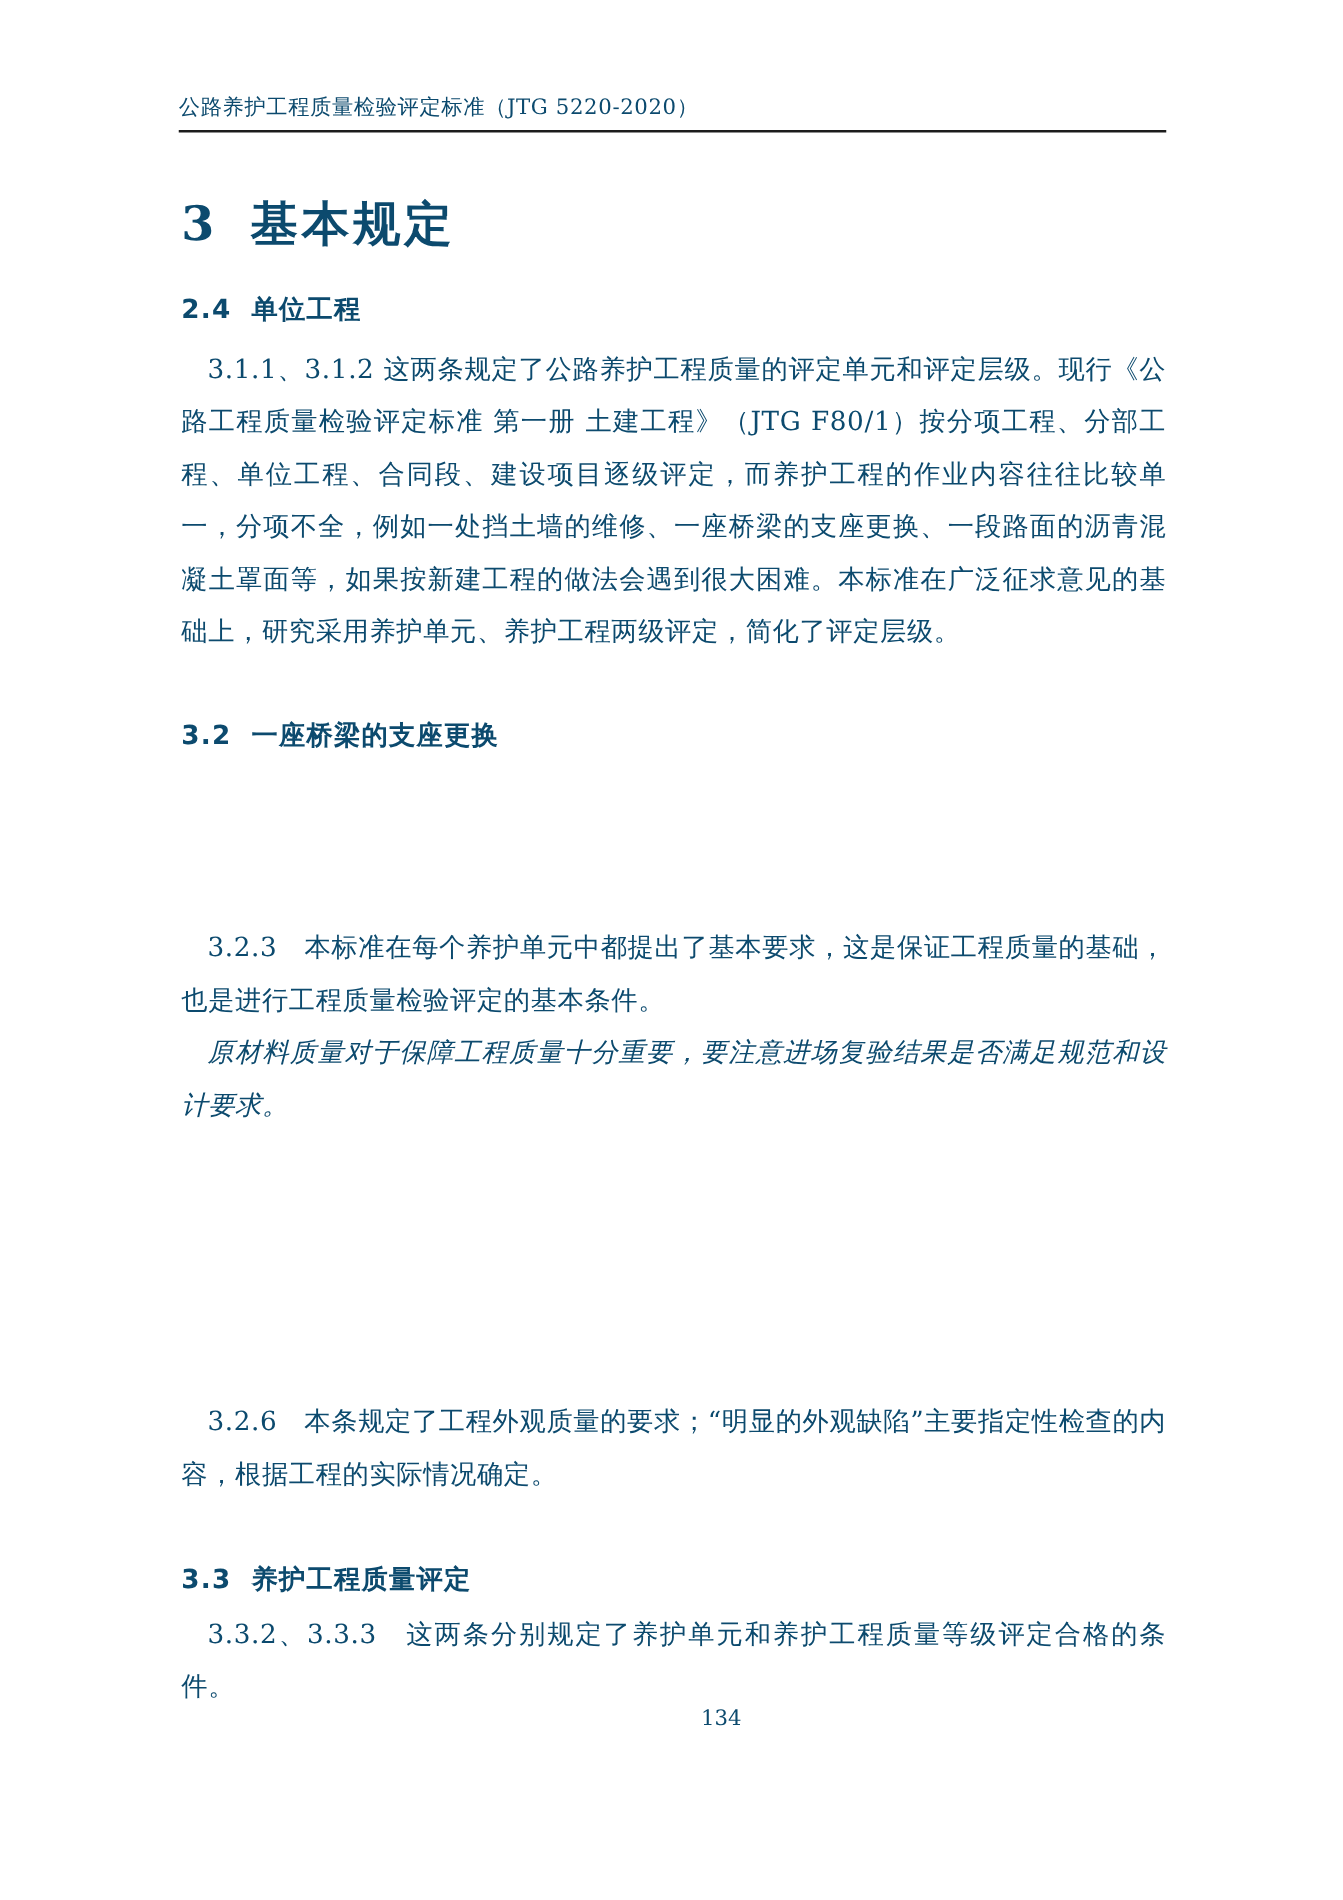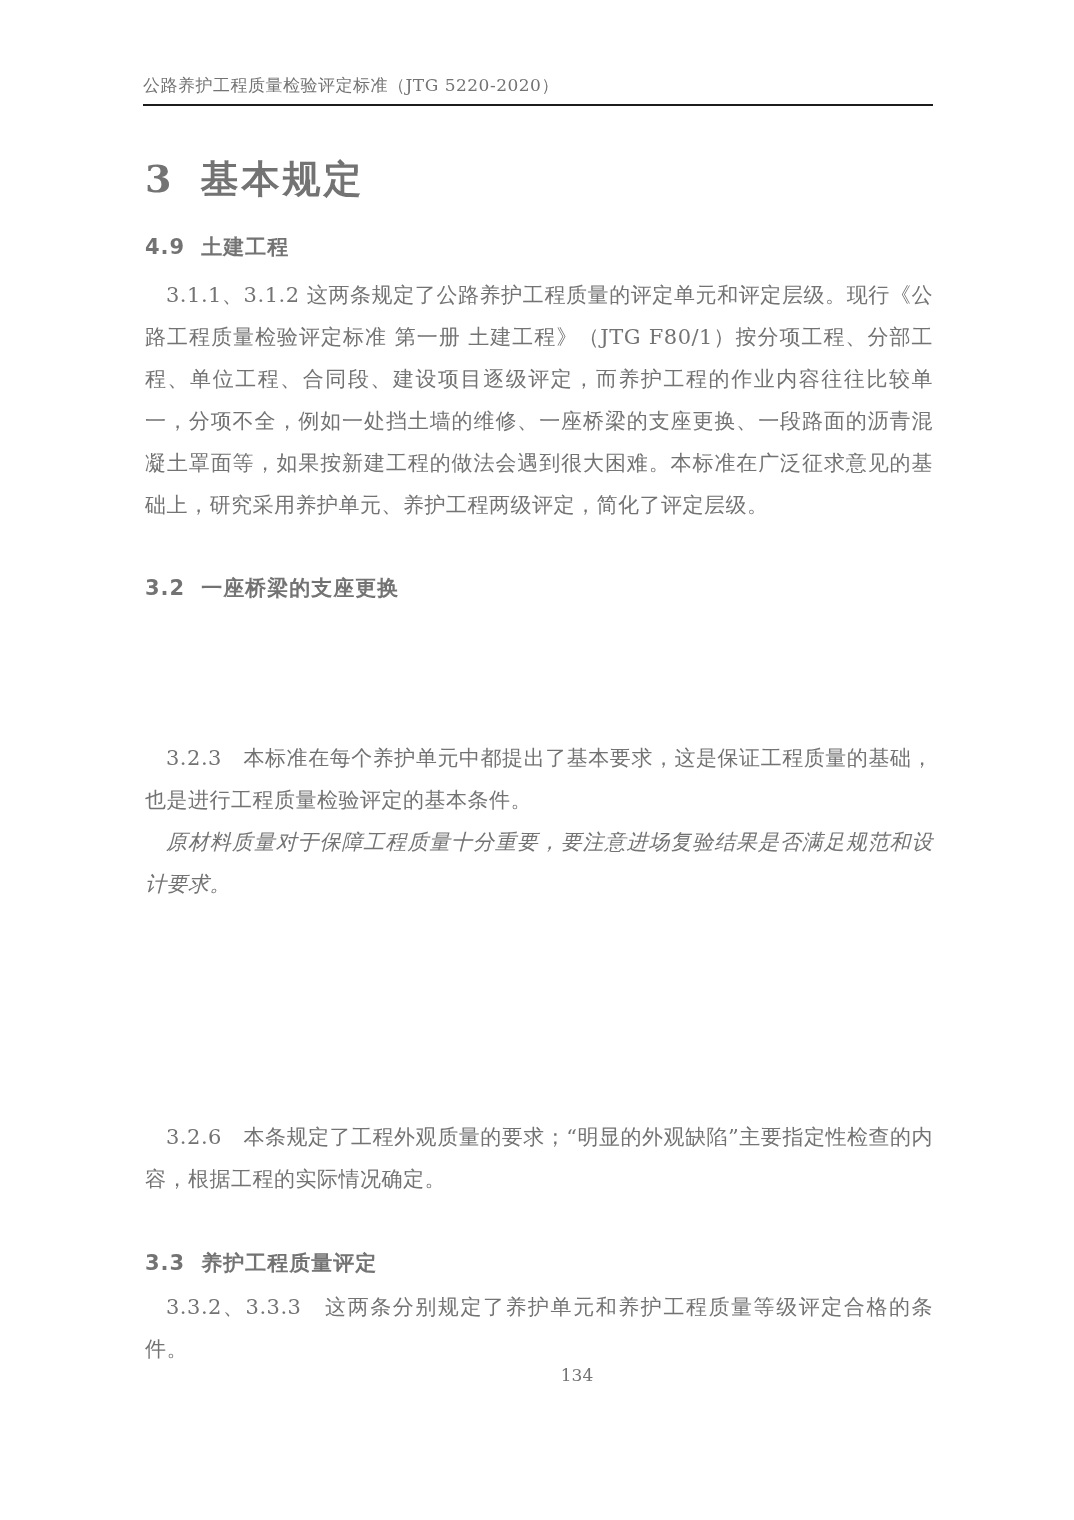--- a/index.html
+++ b/index.html
@@ -5,21 +5,21 @@
   html, body {
     margin: 0;
     padding: 0;
     background: #ffffff;
   }
   .page {
     position: relative;
     width: 1074px;
     height: 1520px;
     background: #ffffff;
-    color: #737373;
+    color: #0c4a6e;
     overflow: hidden;
     font-family: "DejaVu Serif", "Liberation Serif", serif;
   }
   .running-header {
     position: absolute;
     left: 143px;
     top: 74px;
     width: 790px;
     padding-bottom: 7px;
     border-bottom: 2px solid #1c1c1c;
@@ -87,21 +87,21 @@
 
 <div class="page">
 
   <div class="running-header">公路养护工程质量检验评定标准（JTG 5220-2020）</div>
 
   <div class="chapter-title">
     <span class="num">3</span><span>基本规定</span>
   </div>
 
   <div class="section-heading h-31">
-    <span class="num">4.9</span><span>土建工程</span>
+    <span class="num">2.4</span><span>单位工程</span>
   </div>
 
   <div class="body-para p-311">3.1.1、3.1.2 这两条规定了公路养护工程质量的评定单元和评定层级。现行《公路工程质量检验评定标准 第一册 土建工程》（JTG F80/1）按分项工程、分部工程、单位工程、合同段、建设项目逐级评定，而养护工程的作业内容往往比较单一，分项不全，例如一处挡土墙的维修、一座桥梁的支座更换、一段路面的沥青混凝土罩面等，如果按新建工程的做法会遇到很大困难。本标准在广泛征求意见的基础上，研究采用养护单元、养护工程两级评定，简化了评定层级。</div>
 
   <div class="section-heading h-32">
     <span class="num">3.2</span><span>一座桥梁的支座更换</span>
   </div>
 
 
   <div class="body-para p-323">3.2.3　本标准在每个养护单元中都提出了基本要求，这是保证工程质量的基础，也是进行工程质量检验评定的基本条件。</div>

